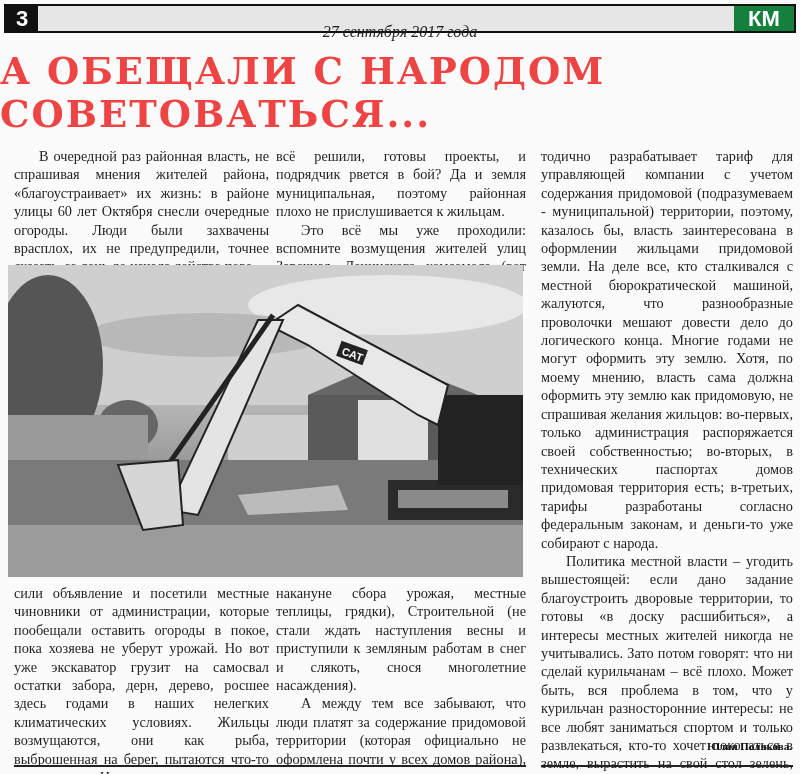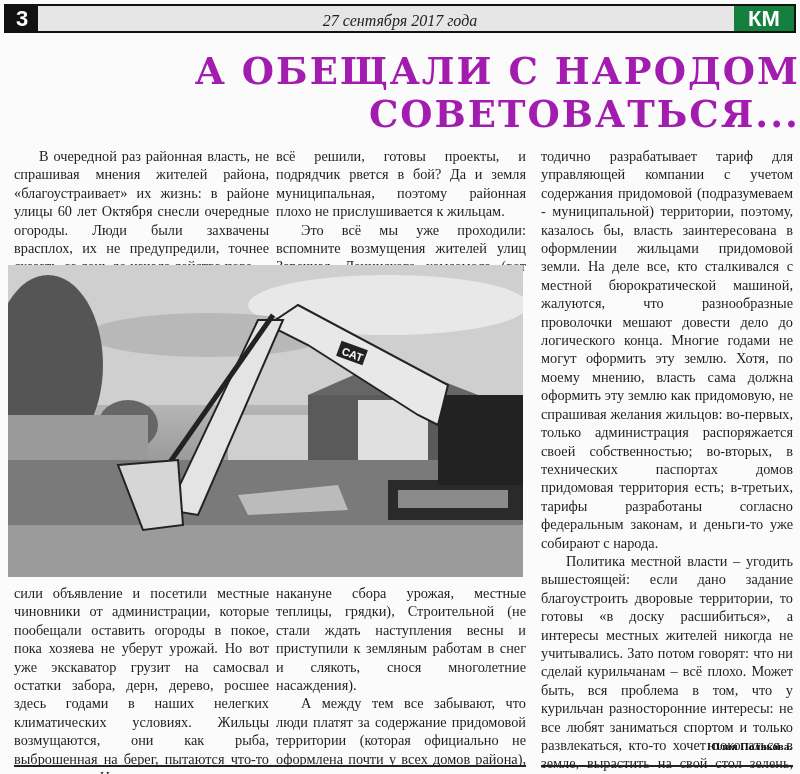--- a/index.html
+++ b/index.html
@@ -13,34 +13,34 @@
       position: absolute; left: 4px; top: 4px; width: 792px; height: 29px;
       background: #e6e6e6; border: 2px solid #111; box-sizing: border-box;
     }
     .page-num {
       position: absolute; left: 0; top: 0; width: 32px; height: 100%;
       background: #111; color: #fff;
       font-family: "Liberation Sans", sans-serif; font-weight: bold; font-size: 22px;
       display: flex; align-items: center; justify-content: center;
     }
     .issue-date {
-      position: absolute; left: 0; right: 0; top: 6px; text-align: center;
+      position: absolute; left: 0; right: 0; top: 17px; text-align: center;
       font-style: italic; font-size: 16px; color: #222;
     }
     .logo {
       position: absolute; right: 0; top: 0; width: 60px; height: 100%;
       background: #15803d; color: #fff;
       font-family: "Liberation Sans", sans-serif; font-weight: bold; font-size: 22px;
       display: flex; align-items: center; justify-content: center; letter-spacing: 0px;
     }
     .headline {
       position: absolute; left: 0; right: 0; top: 50px;
-      text-align: right;
+      text-align: left;
       font-family: "DejaVu Serif", serif; font-weight: bold;
-      font-size: 37px; line-height: 43px; letter-spacing: 2px; color: #a21caf;
+      font-size: 37px; line-height: 43px; letter-spacing: 2px; color: #ef4444;
     }
     .col {
       position: absolute; font-size: 14.3px; line-height: 18.4px;
       text-align: justify; color: #1e1e1e;
       hyphens: manual;
     }
     .col p { margin: 0; text-indent: 0; }
     .col p.ind { text-indent: 25px; }
     .col1 { left: 14px; top: 147px; width: 255px; }
     .col2 { left: 276px; top: 147px; width: 250px; }

